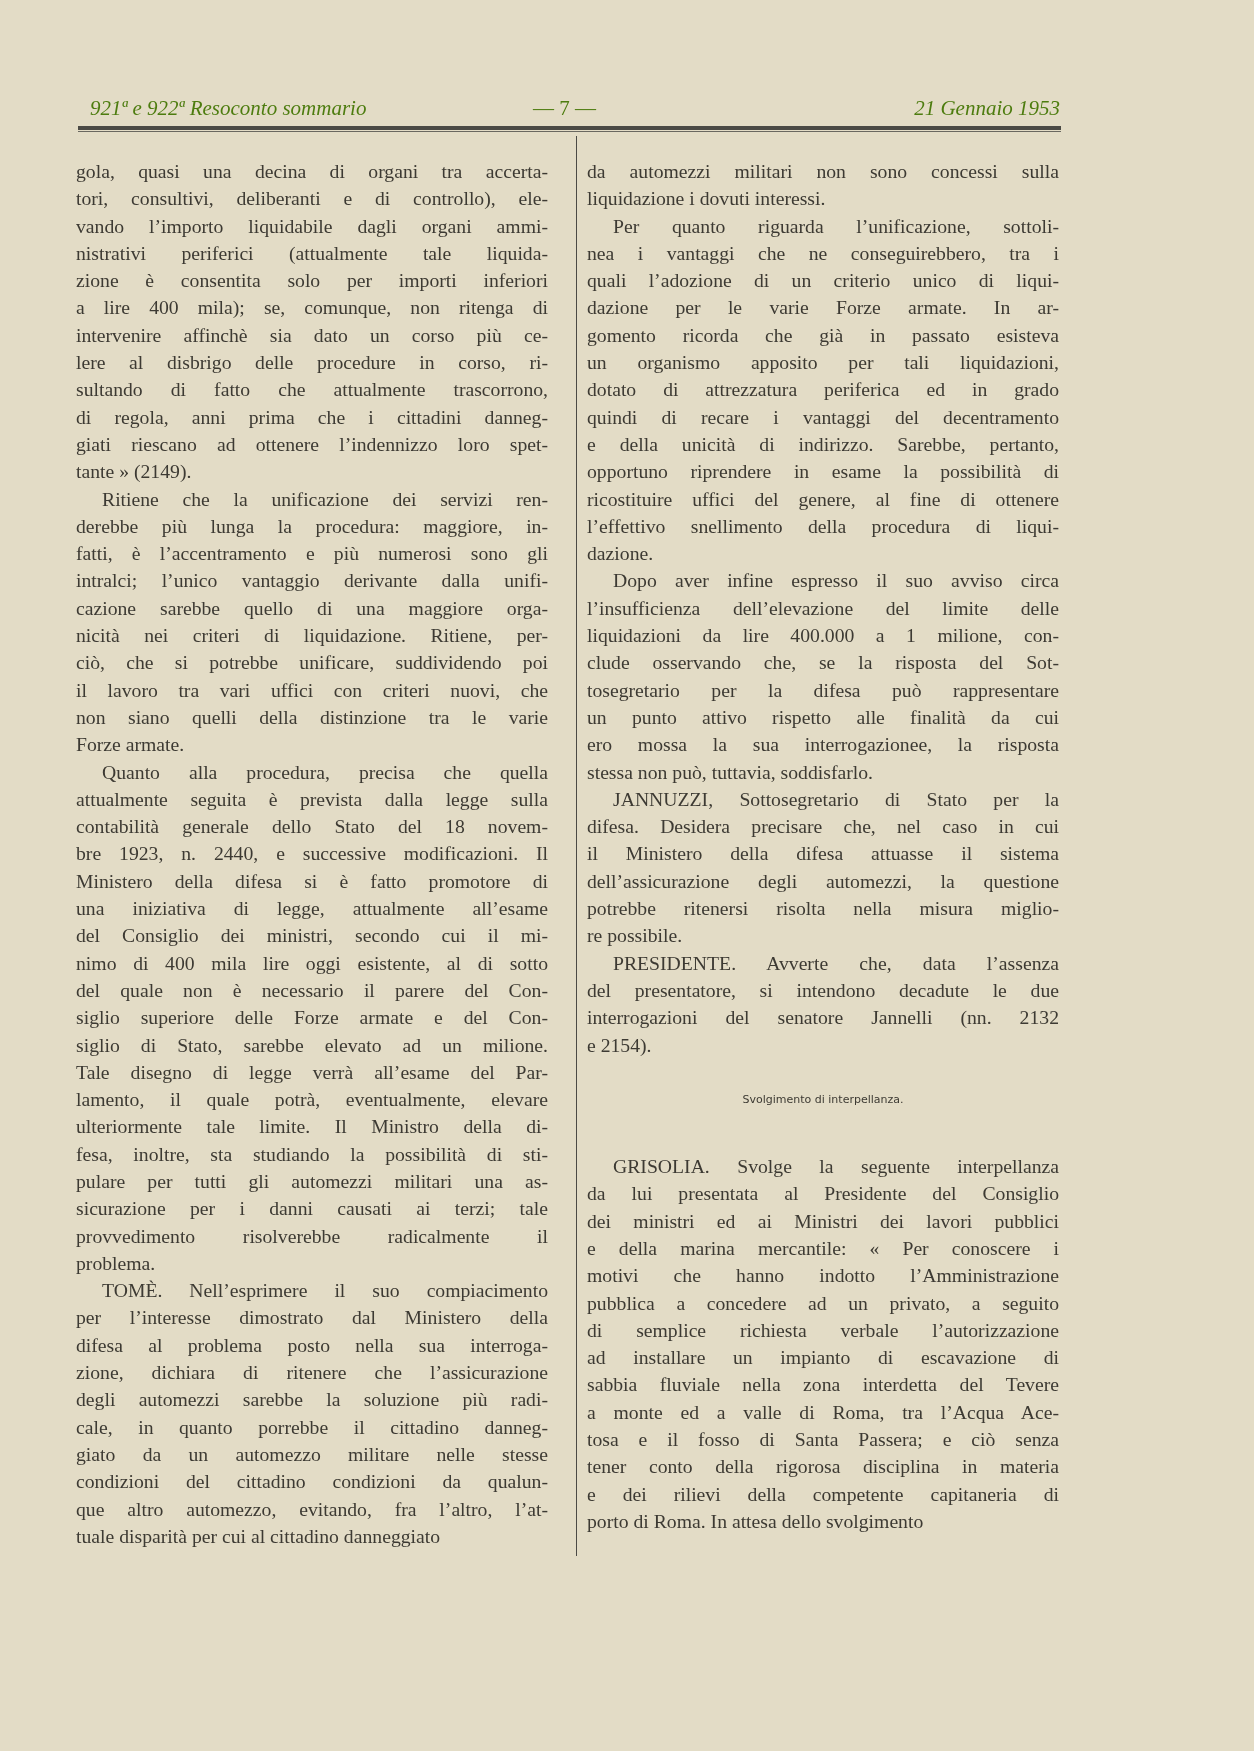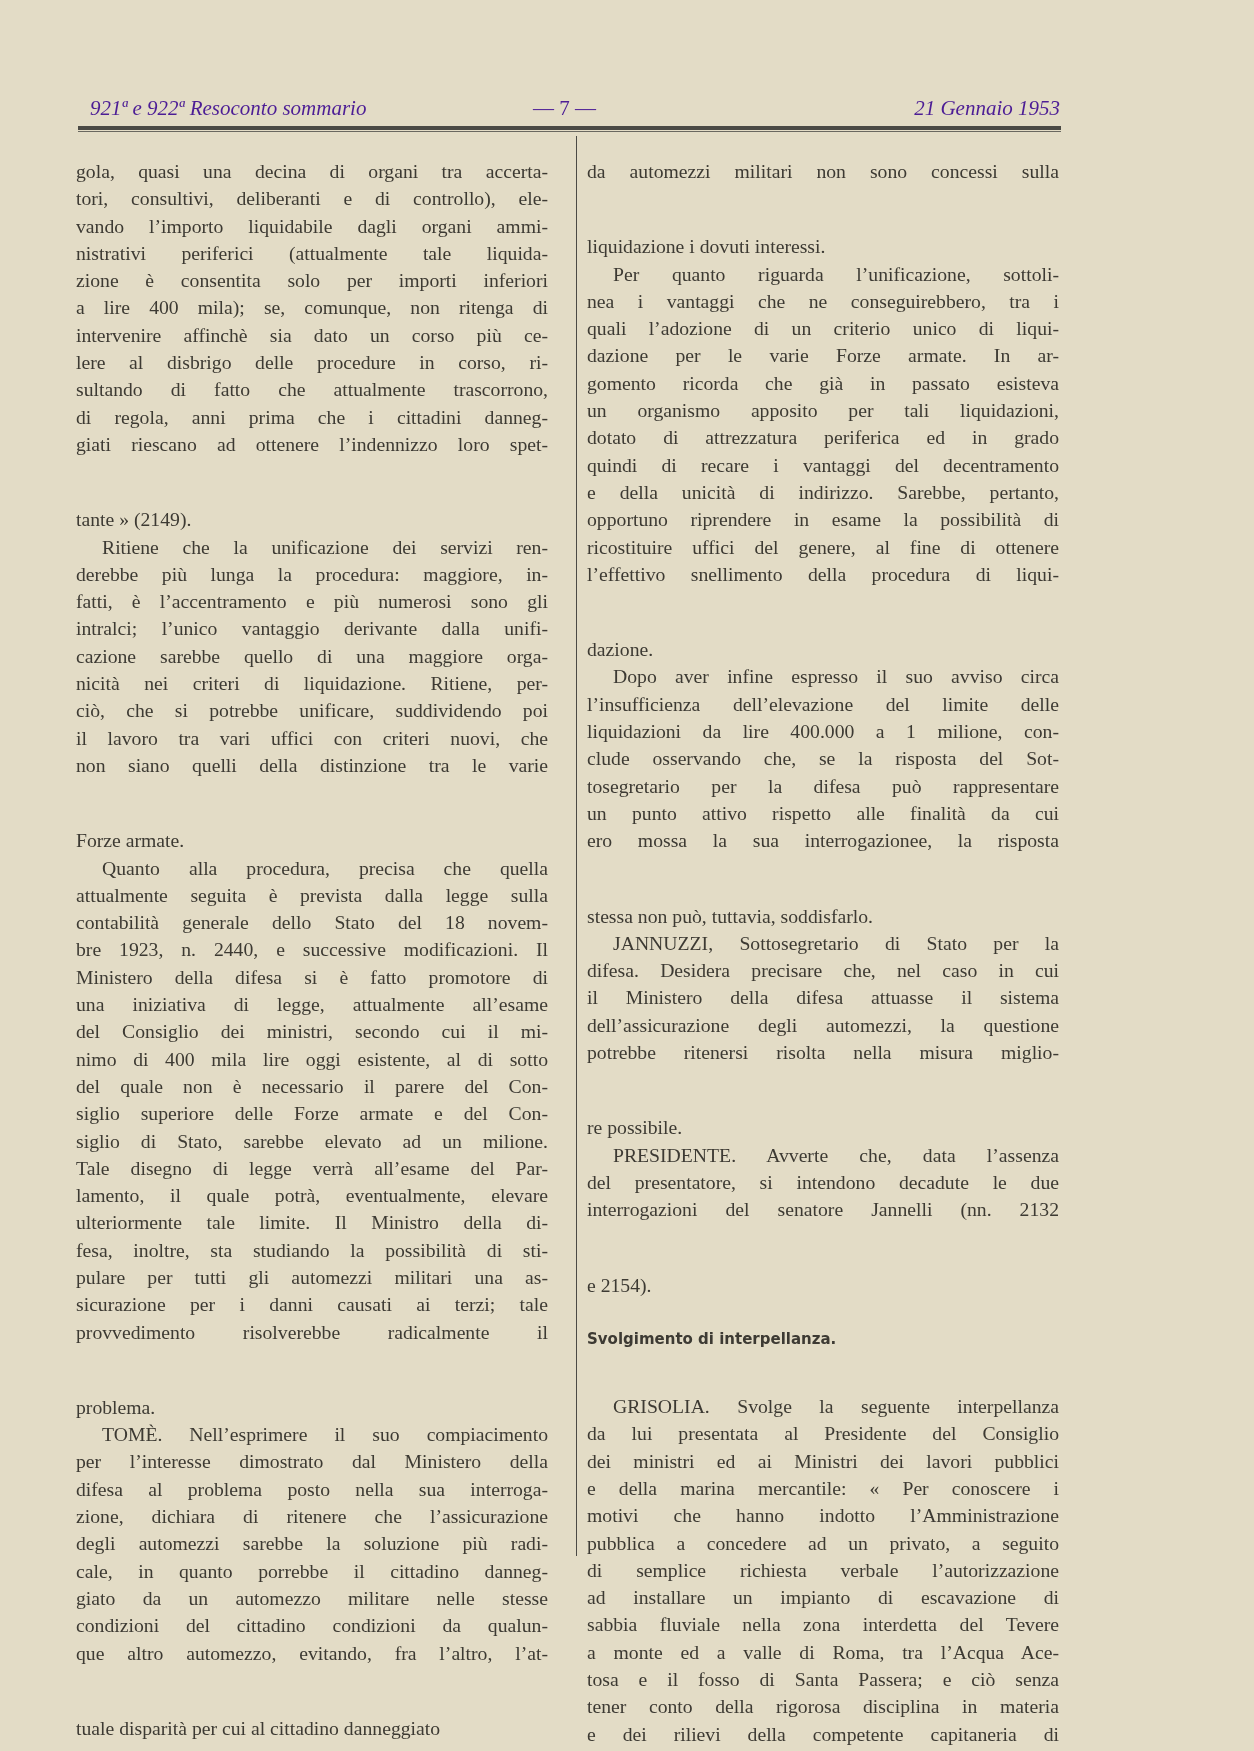--- a/index.html
+++ b/index.html
@@ -6,42 +6,42 @@
     body {
       width: 1254px; height: 1751px;
       background: #e3dcc6;
       position: relative; overflow: hidden;
       font-family: "DejaVu Serif", "Liberation Serif", serif;
       color: #3d3a33;
     }
     .header {
       position: absolute; left: 90px; top: 96px; width: 970px; height: 28px;
       font-family: "Liberation Serif", serif; font-style: italic;
-      font-size: 21px; color: #4c1d95;
+      font-size: 21px; color: #4d7c0f;
     }
     .header .left { position: absolute; left: 0; top: 0; }
     .header .center { position: absolute; left: 443px; top: 0; font-style: normal; }
     .header .right { position: absolute; right: 0; top: 0; }
     .rule-thick { position: absolute; left: 78px; top: 126px; width: 983px; height: 4px; background: #4b4a45; }
     .rule-thin { position: absolute; left: 78px; top: 131px; width: 983px; height: 1px; background: #6a6860; }
     .col-divider { position: absolute; left: 576px; top: 136px; width: 1px; height: 1420px; background: #4b4a45; }
     .column {
       position: absolute; top: 158px; width: 472px;
       font-family: "Liberation Serif", serif; font-size: 19.7px;
       line-height: 27.3px; text-align: justify;
       -webkit-hyphens: none; hyphens: none;
     }
     .col-left { left: 76px; }
     .col-right { left: 587px; }
     .line { display: block; white-space: nowrap; text-align: justify; text-align-last: justify; }
-    .line.last { text-align-last: left; margin-top: 48px; }
+    .line.last { text-align-last: left; }
     .indent { padding-left: 26px; }
     .section-title {
-      display: block; font-family: "DejaVu Sans", sans-serif;
-      font-weight: bold; font-size: 15px; margin: 27px 0 40px 0;
+      display: block; text-align: center; font-family: "DejaVu Sans", sans-serif;
+      font-weight: normal; font-size: 11px; margin: 27px 0 40px 0;
     }
     .italic { }
   </style>
 </head>
 <body>
 
 <div class="header">
   <span class="left">921ª e 922ª Resoconto sommario</span>
   <span class="center">— 7 —</span>
   <span class="right">21 Gennaio 1953</span>

